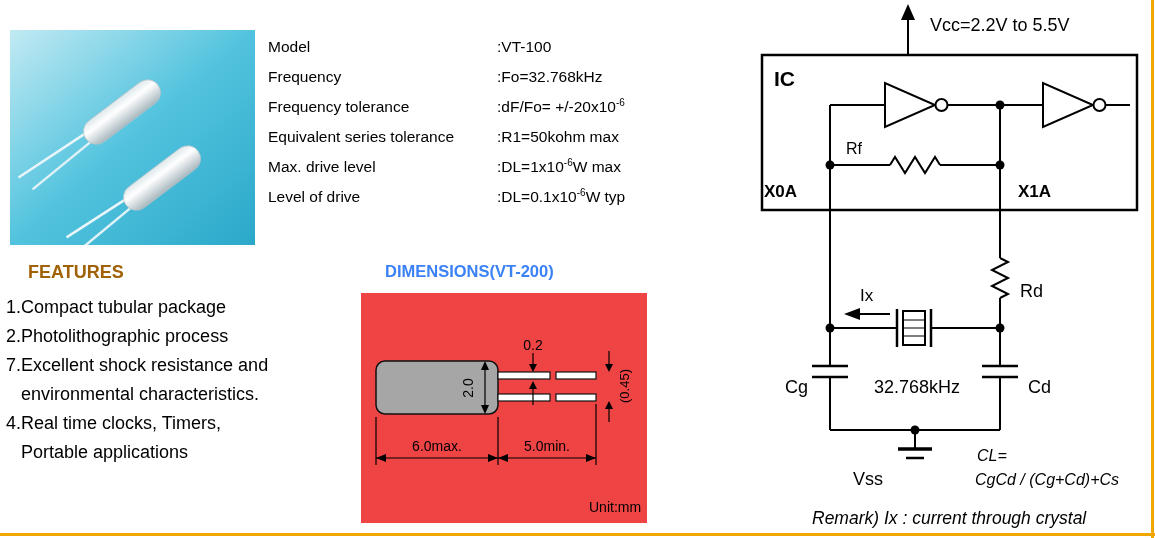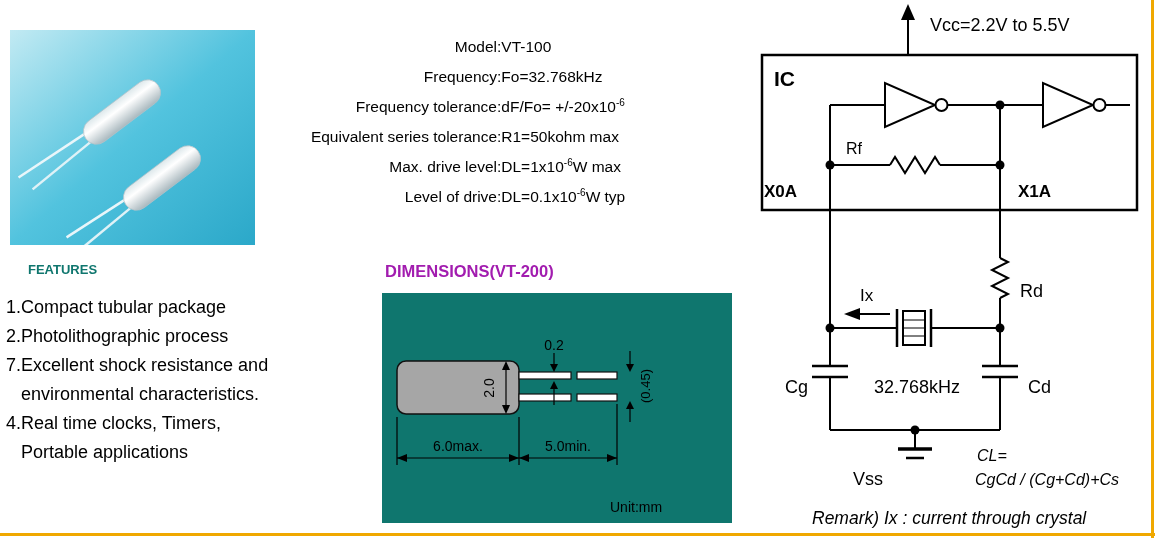--- a/index.html
+++ b/index.html
@@ -14,32 +14,32 @@
   
   .accent-bottom{position:absolute;left:0;top:533px;width:1155px;height:3px;background:#f0a800;}
   .accent-right{position:absolute;left:1151px;top:0;width:3px;height:538px;background:#f0a800;}
 
   
   .photo{position:absolute;left:10px;top:30px;}
 
   
   .specs{position:absolute;left:268px;top:32px;width:440px;}
   .spec-row{display:flex;height:30px;align-items:center;font-size:15.5px;}
-  .spec-label{width:229px;flex:none;text-align:right;}
+  .spec-label{width:229px;flex:none;}
   .spec-value{white-space:pre;}
   .spec-value sup{font-size:10px;vertical-align:super;}
 
   
-  .features-title{position:absolute;left:28px;top:262px;font-size:13px;font-weight:bold;color:#0f766e;}
+  .features-title{position:absolute;left:28px;top:262px;font-size:18px;font-weight:bold;color:#a16207;}
   .features{position:absolute;left:6px;top:297px;}
   .feature-item{font-size:18px;height:29px;white-space:pre;}
 
   
-  .dim-title{position:absolute;left:385px;top:262px;font-size:16.5px;font-weight:bold;color:#a21caf;}
-  .dim-box{position:absolute;left:382px;top:293px;width:350px;height:230px;background:#0f766e;}
+  .dim-title{position:absolute;left:385px;top:262px;font-size:16.5px;font-weight:bold;color:#3b82f6;}
+  .dim-box{position:absolute;left:361px;top:293px;width:286px;height:230px;background:#ef4444;}
 
   
   .circuit{position:absolute;left:750px;top:0;}
   svg text{font-family:"Liberation Sans", sans-serif;fill:#000;}
   .t16{font-size:16px;} .t17{font-size:17px;} .t18{font-size:18px;}
   .t17b{font-size:17px;font-weight:bold;} .t21b{font-size:21px;font-weight:bold;}
   .t16i{font-size:16px;font-style:italic;} .t17i{font-size:17.5px;font-style:italic;}
   .w{stroke:#000;stroke-width:2;fill:none;}
   .w25{stroke:#000;stroke-width:2.5;fill:none;}
   .w3{stroke:#000;stroke-width:3.5;fill:none;}

